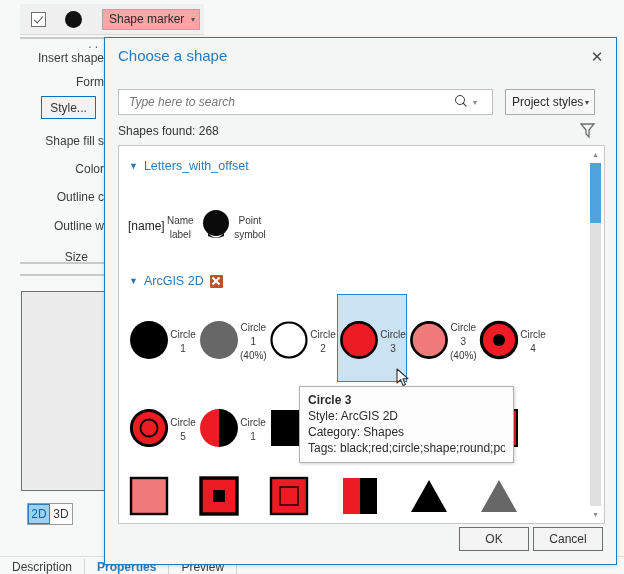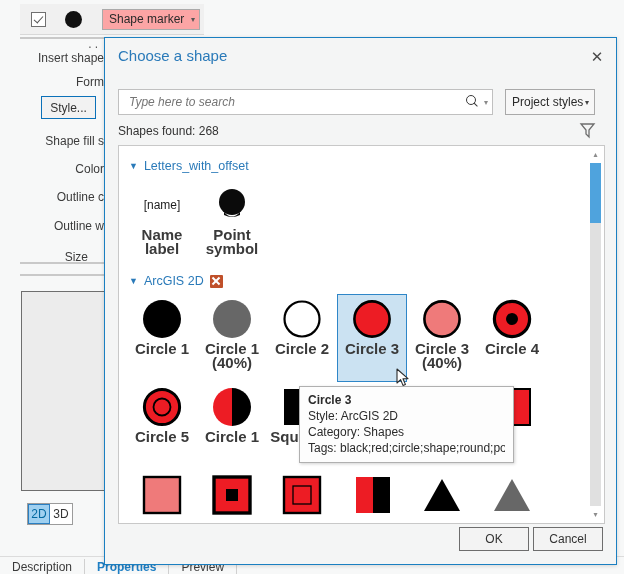--- a/index.html
+++ b/index.html
@@ -130,21 +130,21 @@
   }
 
   .search-row {
     position: absolute; left: 13px; top: 51px; right: 12px;
     display: flex; align-items: center; gap: 12px;
   }
   .search-box {
     width: 375px; height: 26px;
     background: #ffffff; border: 1px solid #c0c0c0;
     display: flex; align-items: center; box-sizing: border-box;
-    padding: 0 4px 0 8px;
+    padding: 0 15px 0 8px;
   }
   .search-box input {
     flex: 1; border: none; outline: none; background: transparent;
     font-family: "Liberation Sans", sans-serif;
     font-size: 12px; font-style: italic; color: #595959;
   }
   .search-icon { width: 16px; height: 16px; position: relative; }
   .search-icon::before {
     content: ""; position: absolute; left: 2px; top: 1px;
     width: 8px; height: 8px; border: 1.4px solid #3a3a3a; border-radius: 50%;
@@ -197,34 +197,33 @@
   .broken-icon::before, .broken-icon::after {
     content:""; position:absolute; left: 1.5px; top: 5.6px;
     width: 10px; height: 2px; background: #ffffff;
   }
   .broken-icon::before { transform: rotate(45deg); }
   .broken-icon::after { transform: rotate(-45deg); }
 
   .shape-grid { display: flex; flex-wrap: wrap; padding-left: 8px; }
   .shape-cell {
     width: 70px; padding-top: 4px;
-    display: flex; flex-direction: column; align-items: center;
+    display: flex; flex-direction: row; align-items: center;
     box-sizing: border-box;
     border: 1px solid transparent;
   }
   .shape-cell.selected {
     background: #cbe2f2; border: 1px solid #2e86c8;
   }
   .shape-art {
     height: 40px; display: flex; align-items: center; justify-content: center;
   }
   .shape-label {
-    font-size: 15px; color: #3a3a3a; text-align: center; line-height: 14px;
+    font-size: 10px; color: #3a3a3a; text-align: center; line-height: 14px;
     padding-top: 3px;
-    font-weight: bold;
   }
   .row-tall .shape-cell { height: 88px; }
   .row-partial .shape-cell { height: 48px; overflow: hidden; }
 
   
   .vscroll {
     position: absolute; right: 0; top: 0; width: 17px; bottom: 0;
     background: #ffffff; border-left: 1px solid #ffffff;
   }
   .vscroll .track { position: absolute; left: 3px; right: 3px; top: 17px; bottom: 17px; background: #e0e0e0; }

